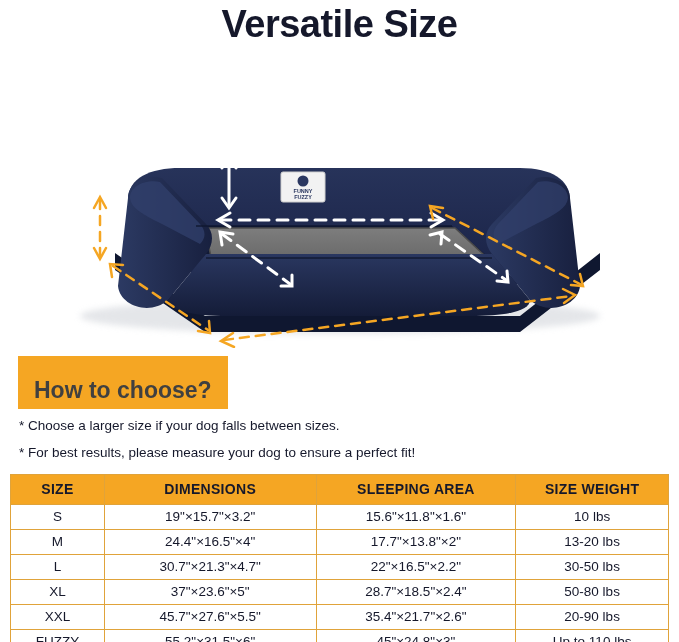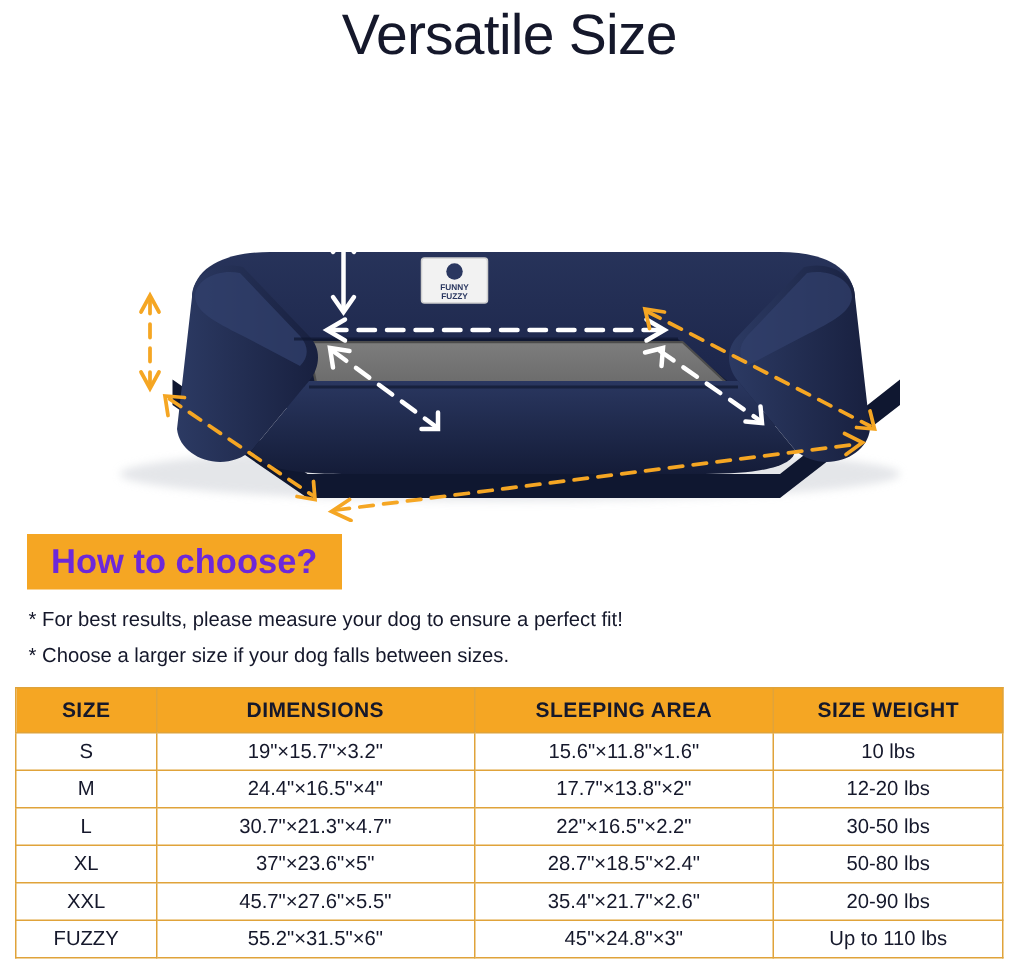--- a/index.html
+++ b/index.html
@@ -13,21 +13,21 @@
     font-family: "Liberation Sans", sans-serif;
     color: #1a1a2e;
     overflow: hidden;
     position: relative;
   }
 
   
   .title {
     text-align: center;
     font-size: 38px;
-    font-weight: normal;
+    font-weight: bold;
     letter-spacing: -0.5px;
     color: #15182b;
     padding-top: 4px;
     line-height: 1.1;
   }
 
   
   .hero {
     position: relative;
     width: 679px;
@@ -37,24 +37,24 @@
   .hero svg { display: block; }
 
   
   .howto-wrap {
     margin-top: 8px;
     padding-left: 18px;
   }
   .howto-badge {
     display: inline-block;
     background: #f5a623;
-    color: #6d28d9;
+    color: #404040;
     font-size: 23px;
     font-weight: bold;
-    padding: 6px 16px 7px 16px;
+    padding: 22px 16px 7px 16px;
     line-height: 1.05;
   }
   .note {
     font-size: 13.5px;
     color: #15182b;
     margin-top: 12px;
     padding-left: 1px;
   }
   .note.second { margin-top: 9px; }
 
@@ -195,22 +195,22 @@
 
       <path d="M432,160 L580,236" stroke-dasharray="9 7"></path>
       <path d="M433,171 L430,158 L443,160"></path>
       <path d="M571,237 L583,238 L580,226"></path>
     </g>
   </svg>
 </div>
 
 <div class="howto-wrap">
   <div class="howto-badge">How to choose?</div>
+  <div class="note second">* Choose a larger size if your dog falls between sizes.</div>
   <div class="note">* For best results, please measure your dog to ensure a perfect fit!</div>
-  <div class="note second">* Choose a larger size if your dog falls between sizes.</div>
 </div>
 
 <div class="table-wrap">
   <table>
     <colgroup>
       <col class="c1">
         <col class="c2">
         <col class="c3">
         <col class="c4">
     </colgroup>
@@ -226,21 +226,21 @@
       <tr>
         <td class="size-cell">S</td>
         <td>19"×15.7"×3.2"</td>
         <td>15.6"×11.8"×1.6"</td>
         <td>10 lbs</td>
       </tr>
       <tr>
         <td class="size-cell">M</td>
         <td>24.4"×16.5"×4"</td>
         <td>17.7"×13.8"×2"</td>
-        <td>12-20 lbs</td>
+        <td>13-20 lbs</td>
       </tr>
       <tr>
         <td class="size-cell">L</td>
         <td>30.7"×21.3"×4.7"</td>
         <td>22"×16.5"×2.2"</td>
         <td>30-50 lbs</td>
       </tr>
       <tr>
         <td class="size-cell">XL</td>
         <td>37"×23.6"×5"</td>

